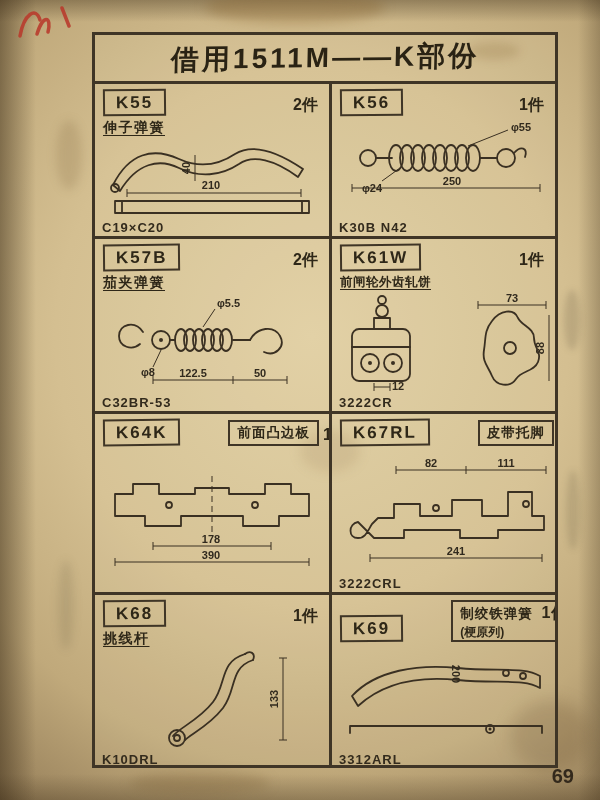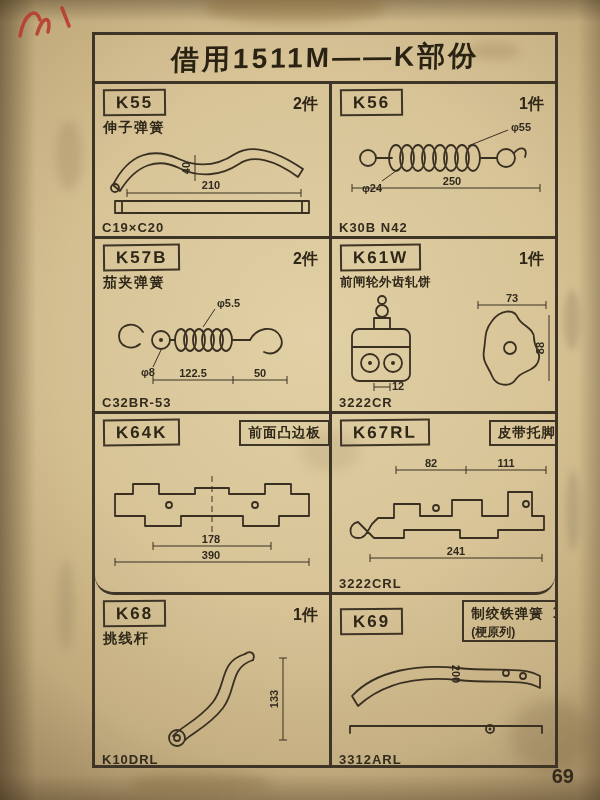--- a/index.html
+++ b/index.html
@@ -25,29 +25,29 @@
   }
   .title{
     font-size:28px;font-weight:700;letter-spacing:3px;color:#2a2314;
     transform:rotate(-0.8deg) skewX(-2deg);white-space:nowrap;
   }
   .rows{display:flex;flex-direction:column;height:684px;}
   .row{display:flex;border-bottom:3px solid #3f3526;box-sizing:border-box;}
   .row.last{border-bottom:none;flex:1;}
   .cell{position:relative;box-sizing:border-box;padding:5px 7px 18px 8px;flex:1;overflow:hidden;}
   .cell.lc{width:237px;flex:none;border-right:3px solid #3f3526;}
-  .hdr{display:flex;align-items:center;gap:15px;}
+  .hdr{display:flex;align-items:flex-end;gap:4px;}
   .code-box{
     display:inline-block;border:2px solid #3f3526;padding:0 11px;
     font-size:17px;font-weight:700;letter-spacing:2px;line-height:23px;
     transform:rotate(-0.6deg);white-space:nowrap;
   }
   .qty{margin-left:auto;font-size:16px;font-weight:700;padding:3px 4px 0 0;white-space:nowrap;}
   .plabel{font-size:14px;font-weight:700;letter-spacing:1.5px;margin-top:3px;
-    text-underline-offset:3px;white-space:nowrap;}
+    text-decoration:underline;text-underline-offset:3px;white-space:nowrap;}
   .plabel.small{font-size:12.5px;letter-spacing:0.5px;}
   .label-box{
     display:inline-block;border:2px solid #3f3526;padding:0 7px;
     font-size:13.5px;font-weight:700;letter-spacing:1px;line-height:22px;white-space:nowrap;margin-left:44px;
   }
   .label-box .l2{font-size:12px;line-height:15px;letter-spacing:0;}
   .note{
     position:absolute;left:7px;bottom:1px;font-size:13px;font-weight:700;
     letter-spacing:1px;color:#332b1d;white-space:nowrap;margin-top:27px;
   }
@@ -225,21 +225,21 @@
               <circle class="sf" cx="53" cy="70" r="2"></circle>
               <path class="s" d="M34,36 V25 H50 V36"></path>
               <circle class="s" cx="42" cy="18" r="6"></circle>
               <circle class="s" cx="42" cy="7" r="4"></circle>
             </g>
           </svg>
           <div class="note">3222CR</div>
         </div>
       </div>
 
-      <div class="row" style="flex-basis:181px;border-radius:19px;">
+      <div class="row" style="flex-basis:181px;">
 
         <div class="cell lc">
           <div class="hdr">
             <span class="code-box">K64K</span>
             <span class="label-box">前面凸边板</span>
             <span class="qty">1件</span>
           </div>
           <svg class="diag" width="220" height="120" viewBox="0 0 220 120" style="margin-top:8px;">
             <g>
               <path class="s" d="M12,40 H30 V30 H56 V40 H92 V34 H126 V40 H162 V30 H188 V40 H206 V62 H176 V72 H140 V62 H78 V72 H42 V62 H12 Z"></path>

